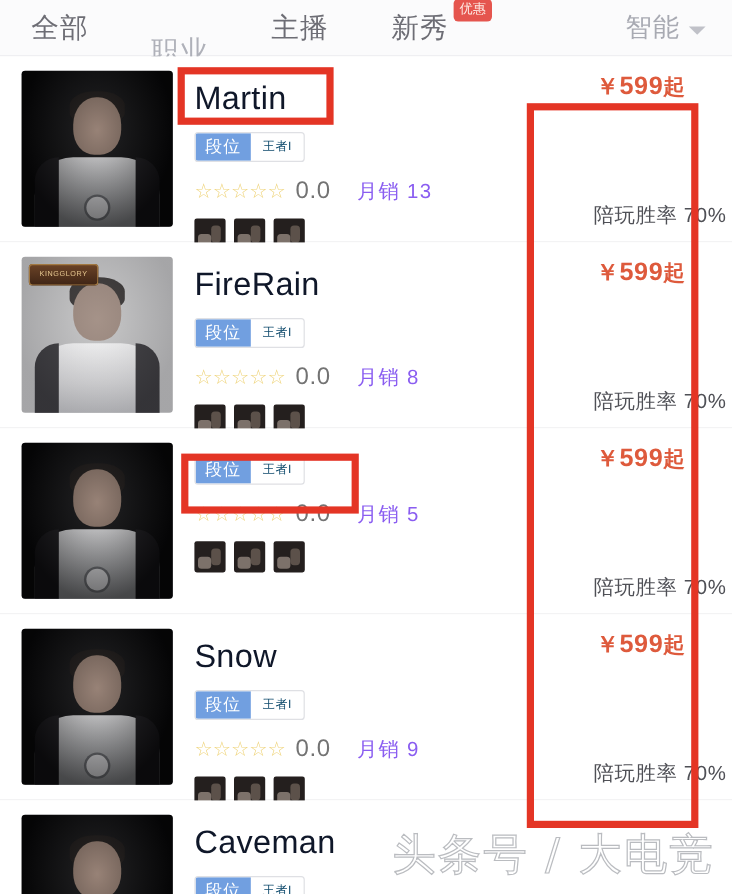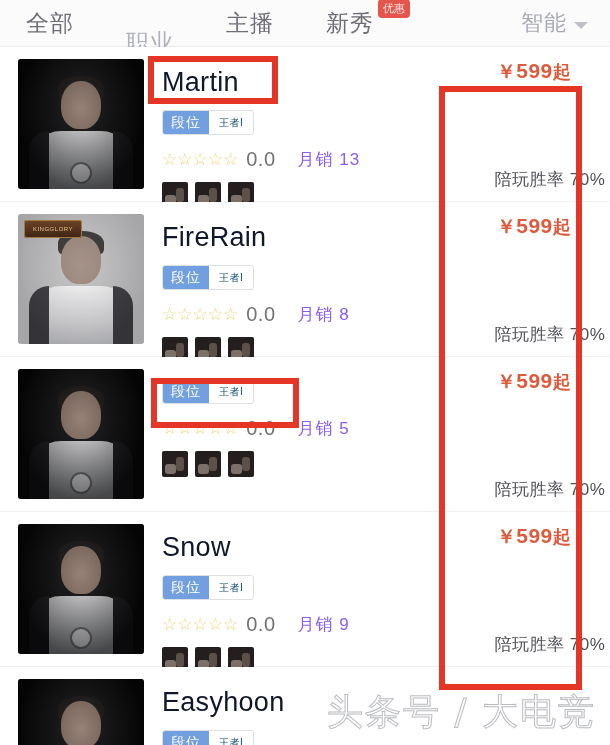--- a/index.html
+++ b/index.html
@@ -475,21 +475,21 @@
     </div>
 
     <div class="card">
       <div class="avatar">
 
         <div class="av-hair"></div>
         <div class="av-head"></div>
         <div class="av-vshade"></div>
       </div>
       <div class="info">
-        <div class="pname">Easyhoon</div>
+        <div class="pname">Caveman</div>
         <div class="rank">
           <span class="rank-k">段位</span>
           <span class="rank-v">王者I</span>
         </div>
       </div>
       <div class="pricecol"></div>
     </div>
 
   </div>
 

